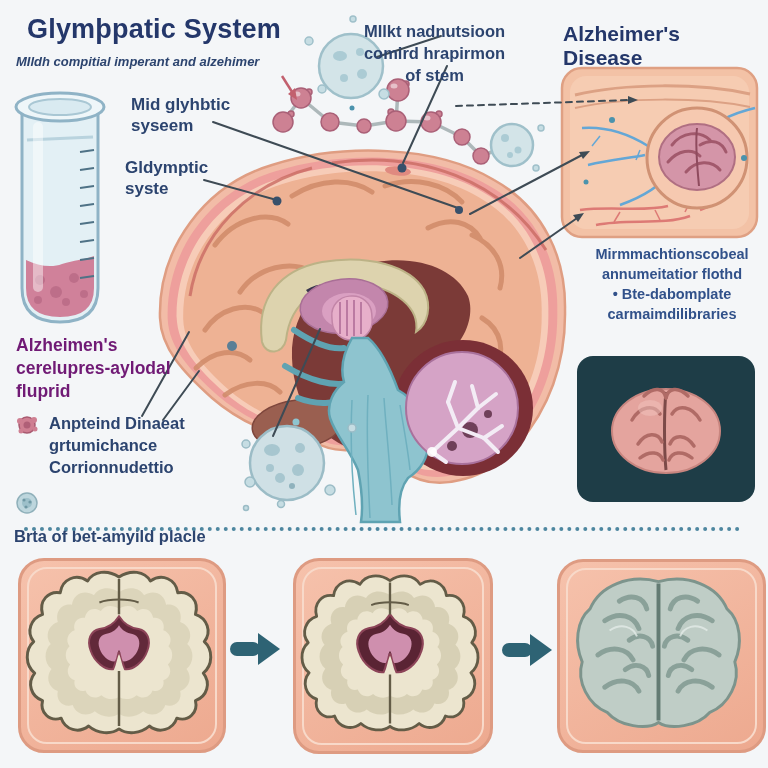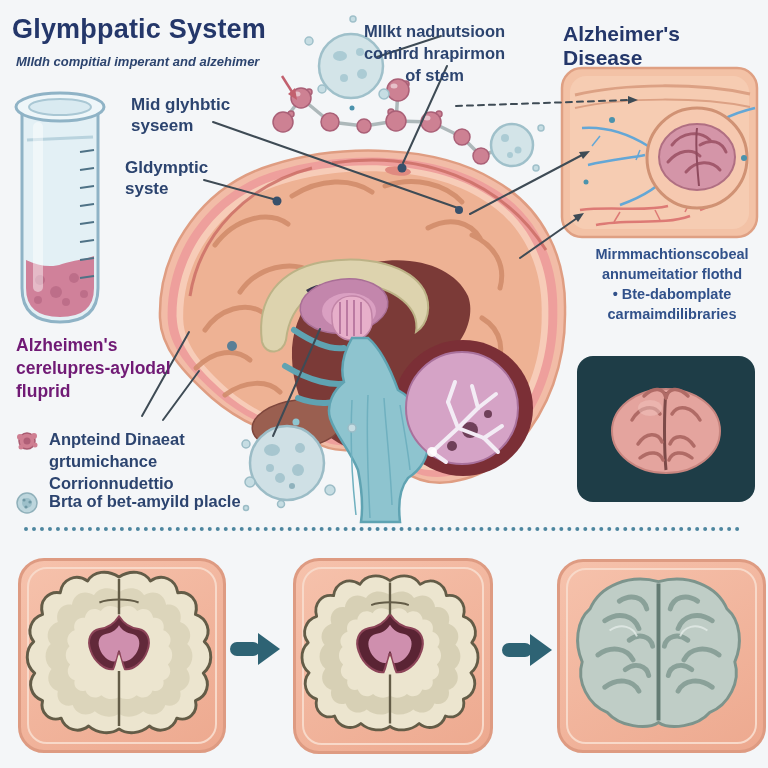--- a/index.html
+++ b/index.html
@@ -4,34 +4,34 @@
 <style>
   html,body{margin:0;padding:0;}
   #canvas{
     position:relative;width:768px;height:768px;overflow:hidden;
     background:#f4f6f8;
     font-family:"Liberation Sans", sans-serif;
     color:#253a69;
   }
   .abs{position:absolute;}
   svg{display:block;}
-  .title{left:12px;top:14px;font-size:27px;font-weight:800;letter-spacing:.2px;color:#24376a;}
+  .title{left:27px;top:14px;font-size:27px;font-weight:800;letter-spacing:.2px;color:#24376a;}
   .subtitle{left:16px;top:54px;font-size:13px;font-weight:600;color:#2c446f;font-style:italic;}
   .topnote{left:332px;top:20px;width:205px;text-align:center;font-size:16.5px;font-weight:700;line-height:22px;color:#2c446f;}
   .topnote span{display:block;}
   .alztitle{left:563px;top:22px;width:200px;font-size:21px;font-weight:800;color:#24376a;}
   .lbl{font-size:17px;font-weight:700;line-height:21px;color:#2c446f;}
   .lbl span{display:block;}
   .lbl-mid{left:131px;top:94px;}
   .lbl-gld{left:125px;top:157px;}
   .leftblock{left:16px;top:334px;font-size:17.5px;font-weight:700;line-height:23px;color:#701a75;}
   .leftblock span{display:block;}
   .legend-row{display:flex;align-items:flex-start;gap:8px;}
-  .legend1{left:14px;top:428px;}
-  .legend2{left:14px;top:490px;}
+  .legend1{left:14px;top:412px;}
+  .legend2{left:14px;top:490px;flex-direction:column;}
   .legend-text{font-size:16.5px;font-weight:700;line-height:22px;color:#2c446f;}
   .legend-text span{display:block;}
   .rightnote{left:576px;top:244px;width:192px;text-align:center;font-size:14.5px;font-weight:700;line-height:20px;color:#31518a;}
   .rightnote span{display:block;text-align:center;}
   .dotted-sep{left:24px;top:527px;width:716px;height:0;border-top:4px dotted #4e87a0;}
   .panel{border:3px solid #de9b82;border-radius:26px;background:linear-gradient(150deg,#f6c2ac,#eda98f);}
   .panel-inner{position:absolute;inset:6px;border-radius:20px;border:2px solid #f8d9c9;}
   .p1{left:18px;top:558px;width:202px;height:189px;}
   .p2{left:293px;top:558px;width:194px;height:190px;}
   .p3{left:557px;top:559px;width:203px;height:188px;}

